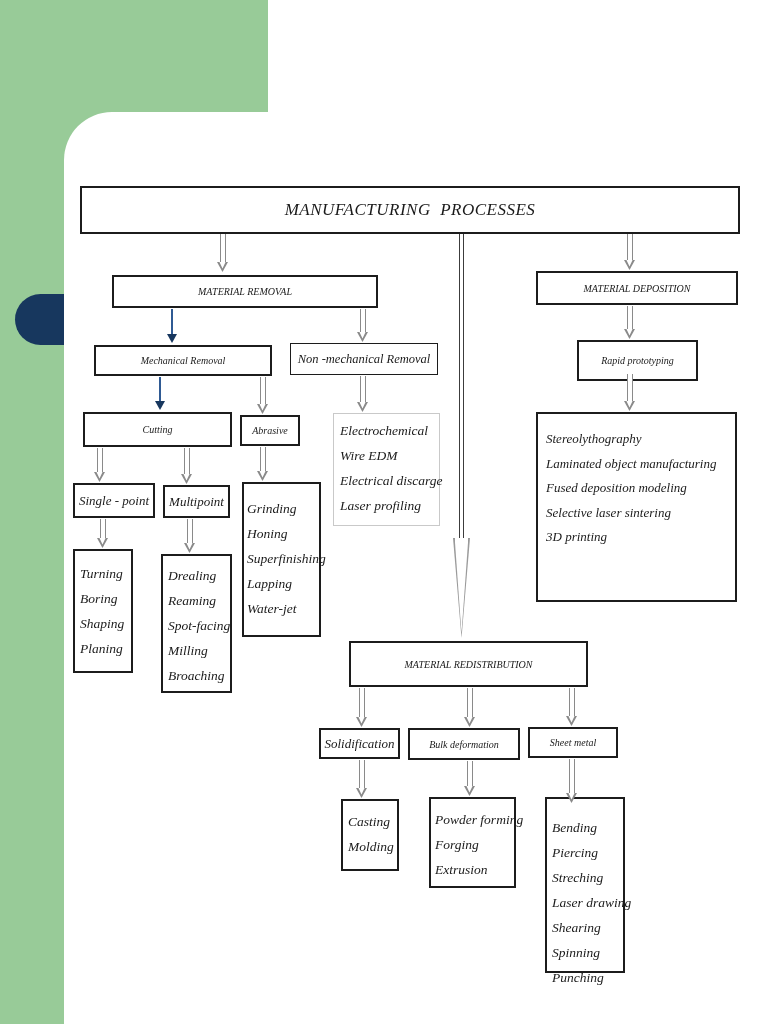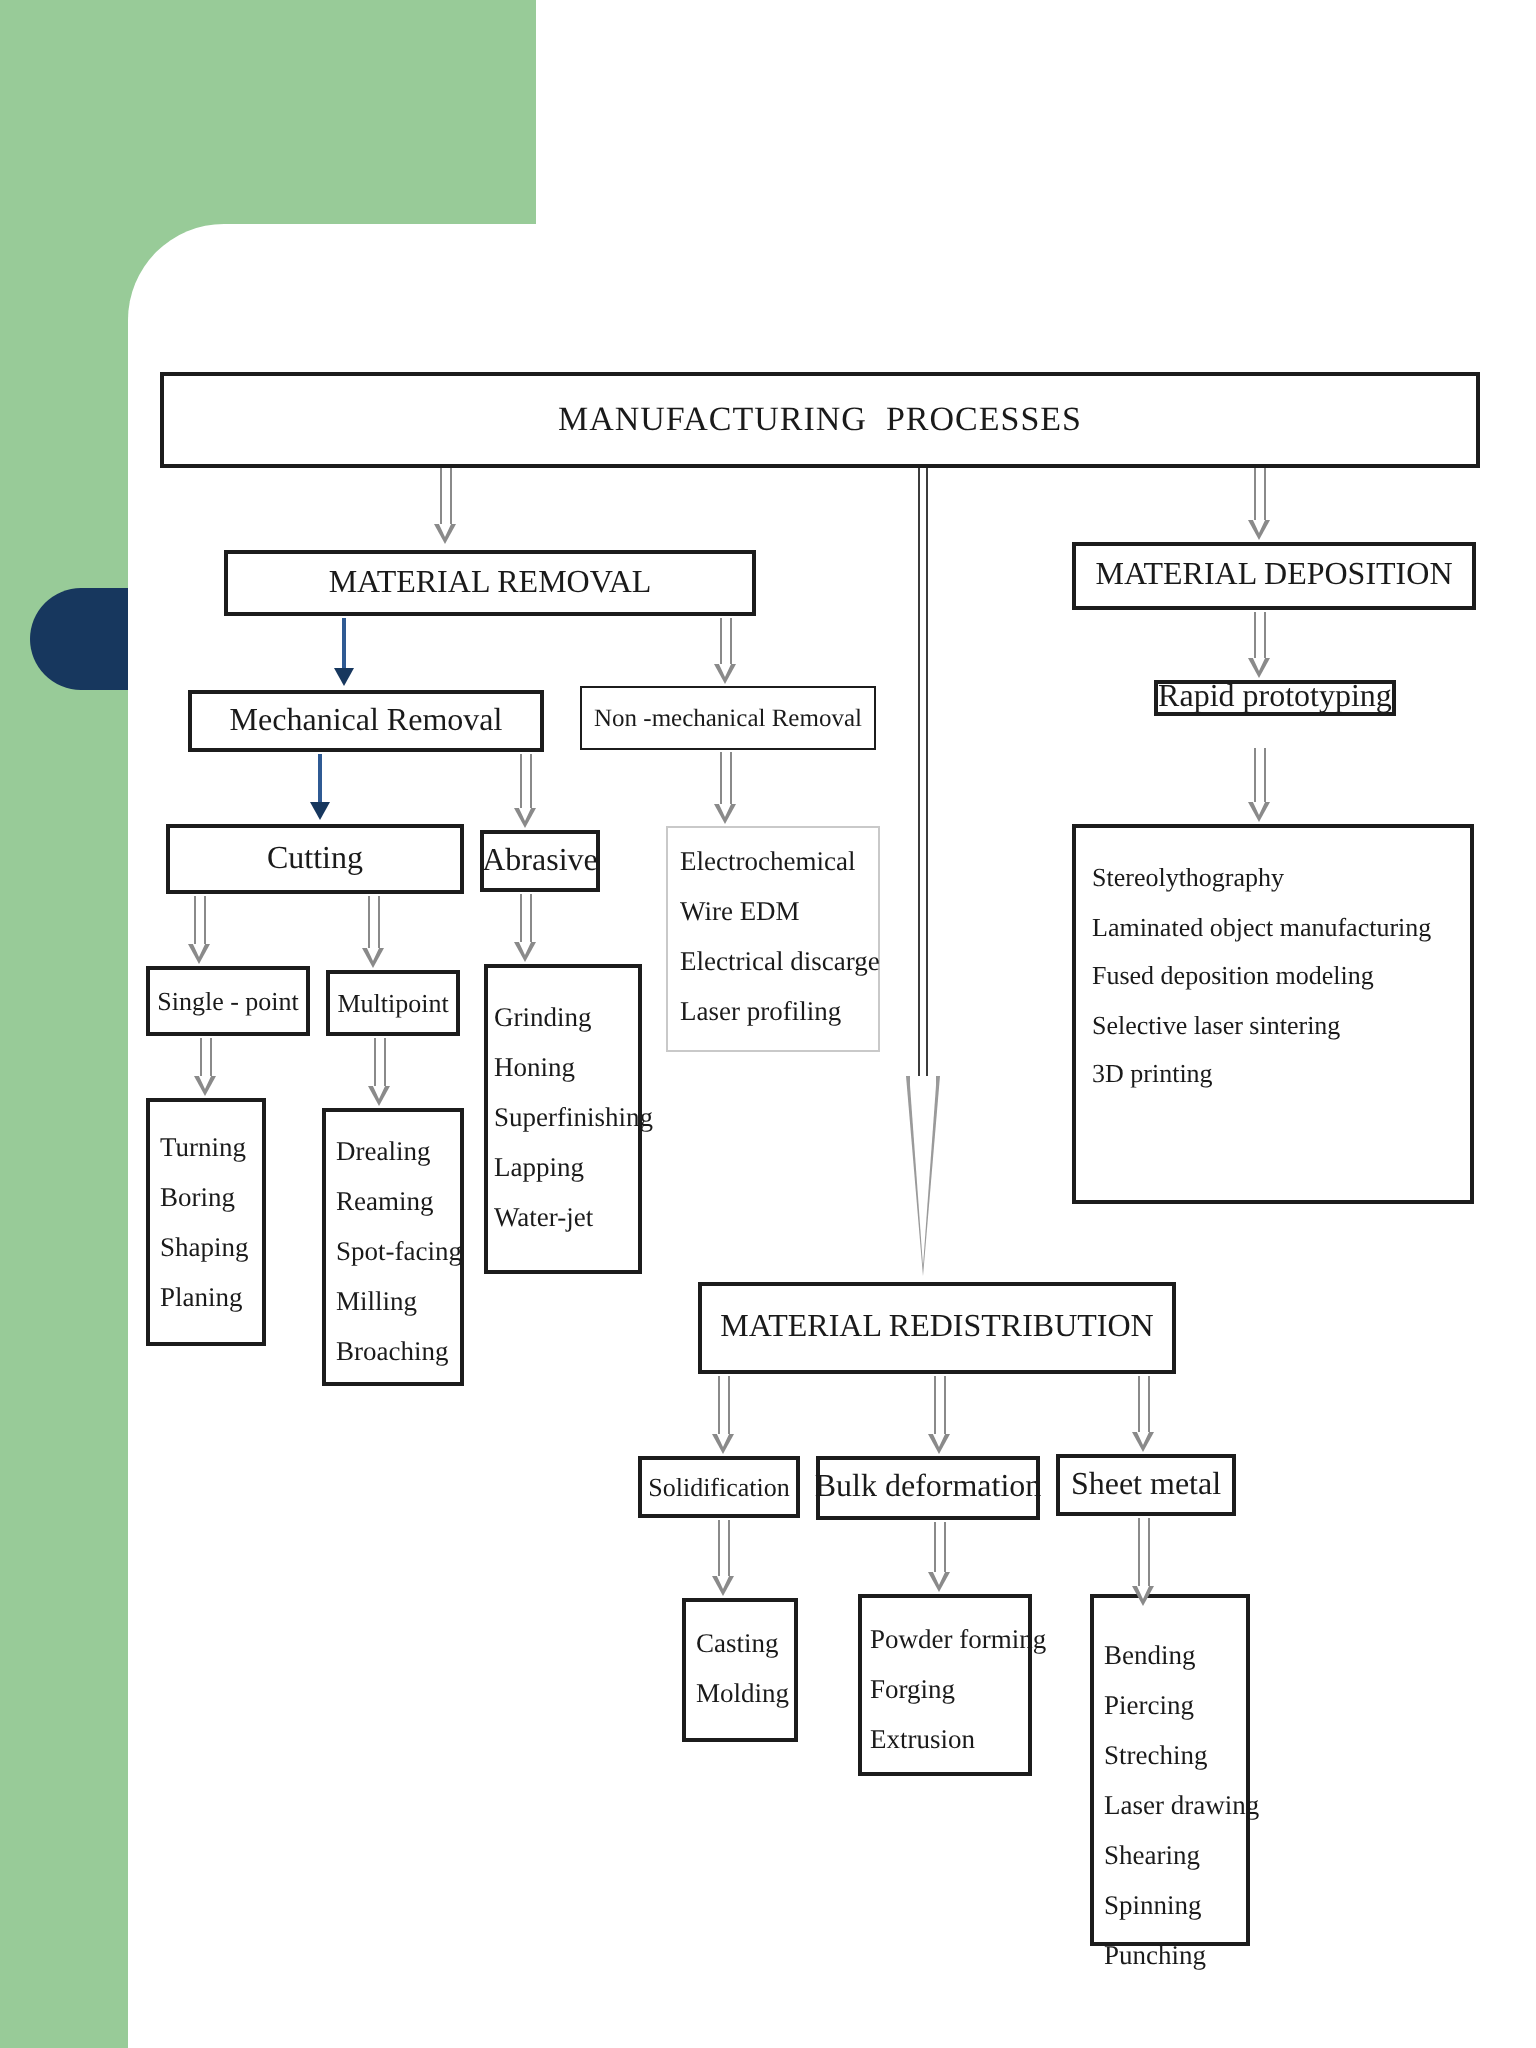--- a/index.html
+++ b/index.html
@@ -1,34 +1,35 @@
 <!DOCTYPE html>
 <html><head>
 <meta charset="utf-8">
 <style>
   html,body { margin:0; padding:0; background:#ffffff; }
   #stage {
     position:relative; width:768px; height:1024px; overflow:hidden;
     background:#ffffff;
     font-family:"Liberation Serif","DejaVu Serif",serif;
     color:#1a1a1a;
+    font-style:italic;
   }
   
   .green-strip { position:absolute; left:0; top:0; width:64px; height:1024px; background:#98CB98; z-index:0; }
   .green-block { position:absolute; left:0; top:0; width:268px; height:170px; background:#98CB98; z-index:0; }
   .slide { position:absolute; left:64px; top:112px; right:0; bottom:0; background:#ffffff; border-top-left-radius:48px; z-index:1; }
   .navy-pill { position:absolute; left:15px; top:294px; width:49px; height:51px; background:#17375E; border-radius:26px 0 0 26px; z-index:1; }
 
   .diagram { position:absolute; inset:0; z-index:2; }
 
   
   .box {
     position:absolute; background:#ffffff; border:2px solid #1c1c1c;
     display:flex; align-items:center; justify-content:center;
-    font-size:16px; white-space:nowrap; box-sizing:border-box;
+    font-size:10px; white-space:nowrap; box-sizing:border-box;
   }
   .box.thin { border-width:1.5px; }
   .title-box { font-size:17px; letter-spacing:.5px; white-space:pre; }
   .list-box {
     position:absolute; background:#ffffff; border:2px solid #1c1c1c;
     box-sizing:border-box; font-size:13.5px; white-space:nowrap; overflow:visible;
   }
   .list-box.light { border:1px solid #c9c9c9; }
   .list-box div { line-height:25px; }
 
@@ -161,21 +162,21 @@
       <div>Turning</div>
       <div>Boring</div>
       <div>Shaping</div>
       <div>Planing</div>
     </div>
 
     <div class="ha" style="left:624px; top:306px; height:33px;">
         <div class="ha-shaft"></div>
         <div class="ha-head"></div>
       </div>
-    <div class="box" style="left:577px; top:340px; width:121px; height:18px;">Rapid prototyping</div>
+    <div class="box" style="left:577px; top:340px; width:121px; height:41px;">Rapid prototyping</div>
     <div class="ha" style="left:624px; top:374px; height:37px;">
         <div class="ha-shaft"></div>
         <div class="ha-head"></div>
       </div>
 
     <div class="list-box" style="left:536px; top:412px; width:201px; height:190px; padding:13px 8px; font-size:13px; line-height:24px;">
       <div style="line-height:24.5px">Stereolythography</div>
       <div style="line-height:24.5px">Laminated object manufacturing</div>
       <div style="line-height:24.5px">Fused deposition modeling</div>
       <div style="line-height:24.5px">Selective laser sintering</div>

